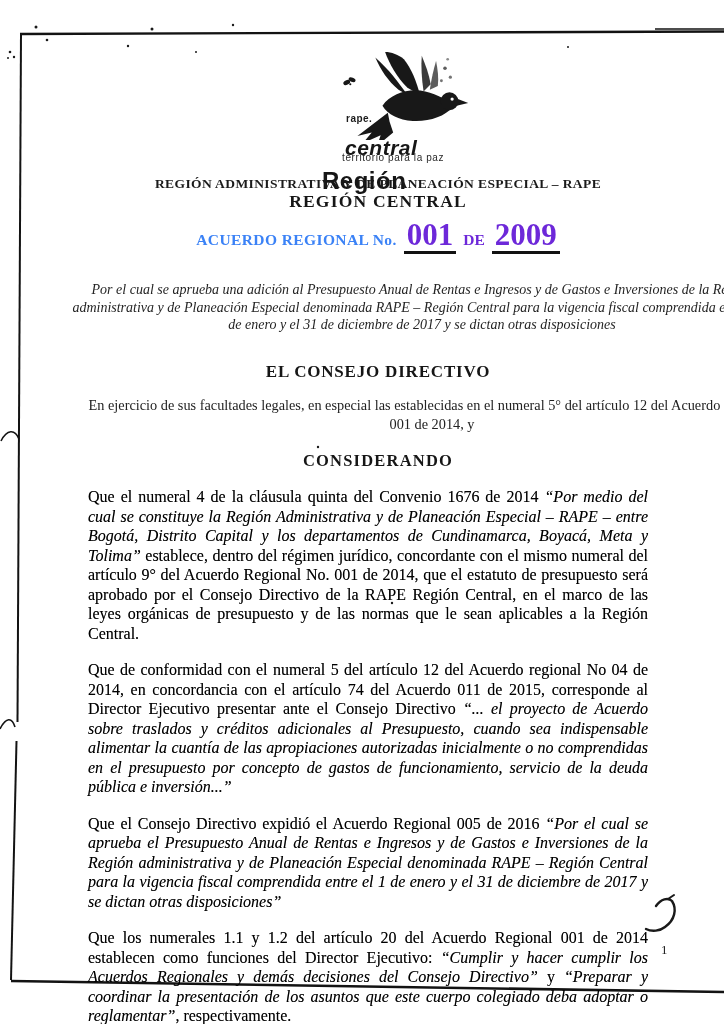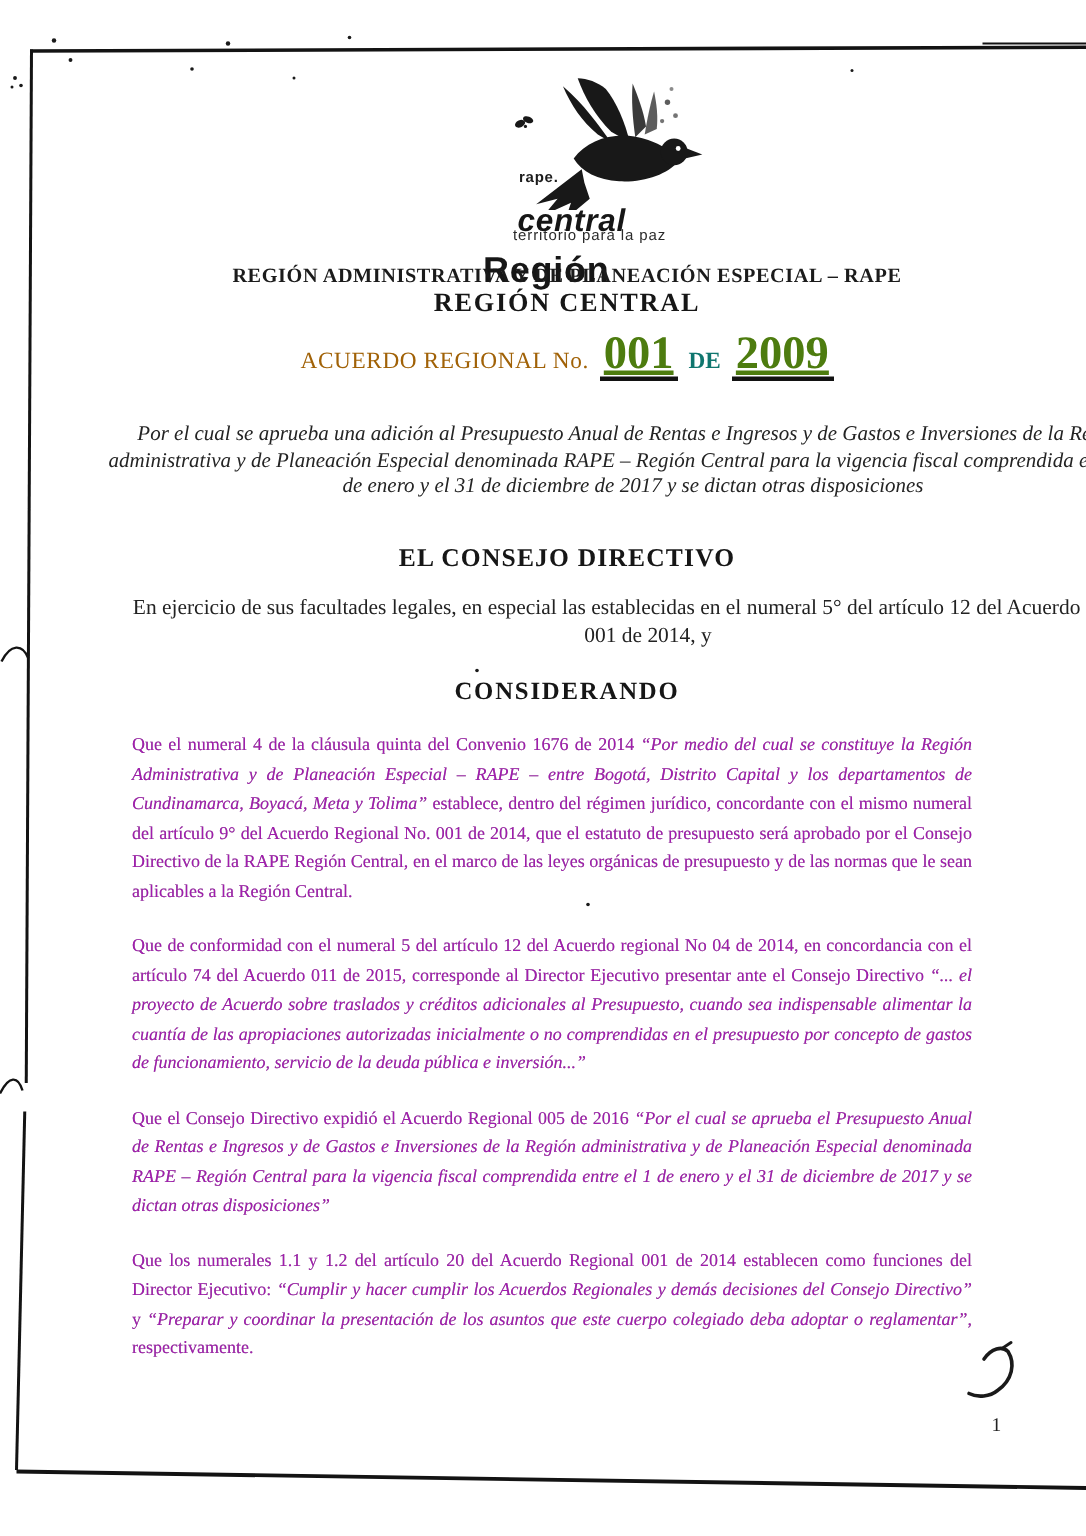--- a/index.html
+++ b/index.html
@@ -12,30 +12,30 @@
   
   .lg-rape{left:346px;top:113px;font:bold 10px "Liberation Sans", sans-serif;color:#1c1c1c;letter-spacing:.5px;}
   .lg-region{left:322px;top:119px;font:bold 24px "Liberation Sans", sans-serif;color:#161616;letter-spacing:.5px;margin-top:48px;}
   .lg-central{left:345px;top:136px;font:bold italic 21px "Liberation Sans", sans-serif;color:#161616;letter-spacing:.5px;}
   .lg-tagline{left:321px;top:152px;font:10px "Liberation Sans", sans-serif;color:#2a2a2a;letter-spacing:.6px;padding-left:21px;}
   
   .centercol{position:absolute;left:28px;width:700px;text-align:center;}
   .hdr1{top:176px;font-weight:bold;font-size:13.5px;letter-spacing:.4px;color:#1b1b1b;}
   .hdr2{top:191px;font-weight:bold;font-size:17.5px;letter-spacing:1.2px;color:#161616;}
   .titleblock{top:219px;display:flex;justify-content:center;align-items:baseline;gap:7px;}
-  .t-label{font-weight:normal;font-size:15.5px;letter-spacing:.4px;color:#a16207;}
-  .t-big{font-weight:bold;font-size:31px;color:#4d7c0f;border-bottom:3px solid #121212;padding:0 3px 1px 3px;line-height:1;text-decoration:underline;}
-  .t-de{font-weight:bold;font-size:15.5px;color:#0f766e;}
+  .t-label{font-weight:bold;font-size:15.5px;letter-spacing:.4px;color:#3b82f6;}
+  .t-big{font-weight:bold;font-size:31px;color:#6d28d9;border-bottom:3px solid #121212;padding:0 3px 1px 3px;line-height:1;}
+  .t-de{font-weight:bold;font-size:15.5px;color:#6d28d9;}
   .preamble{top:281px;font-style:italic;font-size:14px;line-height:17.5px;margin:0 44px;color:#242424;}
   .council{top:362px;font-weight:bold;font-size:17px;letter-spacing:.8px;color:#161616;}
   .exercise{top:396px;font-size:14.3px;line-height:19px;margin:0 54px;color:#222;}
   .considering{top:451px;font-weight:bold;font-size:16.5px;letter-spacing:1.2px;color:#161616;}
   
   .pars{position:absolute;left:88px;top:487px;width:560px;}
-  .bpar{margin:0 0 17px 0;font-size:12px;line-height:19.5px;text-align:justify;color:#a21caf;
+  .bpar{margin:0 0 17px 0;font-size:16px;line-height:19.5px;text-align:justify;color:#000000;
         text-shadow:0 0 .4px rgba(20,20,20,.45);}
   .bpar .it{font-style:italic;}
   
   .pagenum{left:661px;top:942px;font-size:13px;color:#222;}
   svg.overlay{position:absolute;left:0;top:0;pointer-events:none;}
 </style>
 </head>
 <body>
 
 <div class="page">

